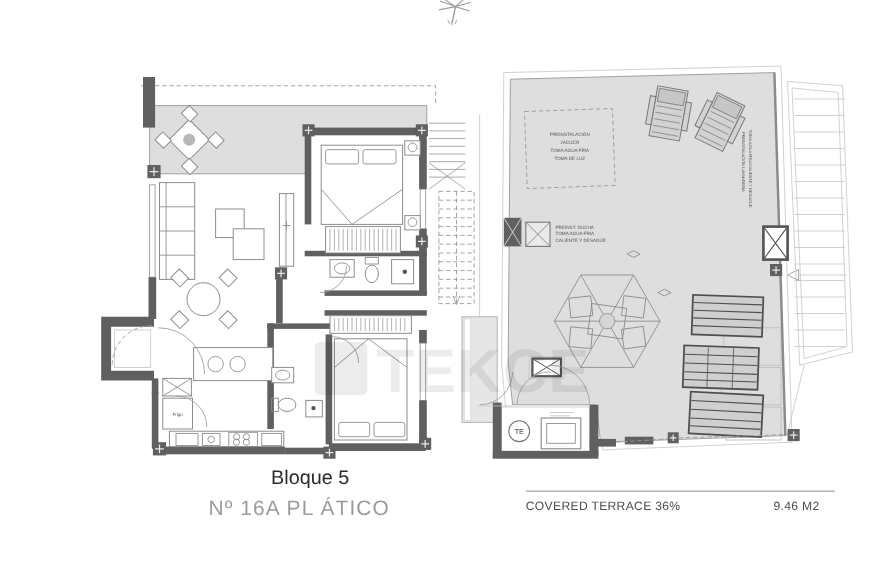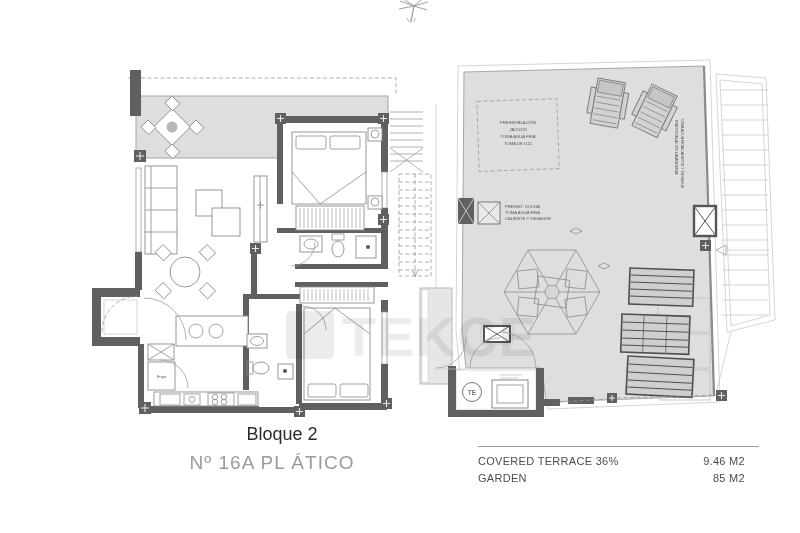--- a/index.html
+++ b/index.html
@@ -371,30 +371,26 @@
       <path class="tl2" d="M434,369 H466"></path>
     </g>
   </g>
 
   <g class="wm" opacity="0.07">
     <rect x="286" y="311" width="48" height="48" rx="5" fill="#000"></rect>
     <text x="342" y="356" font-size="56" font-weight="bold" letter-spacing="1" fill="#000">TEKCE</text>
   </g>
 </svg>
 
-<div class="caption1">Bloque 2</div>
+<div class="caption1">Bloque 5</div>
 <div class="caption2">Nº 16A PL ÁTICO</div>
 
 <div class="details">
   <div class="details-rule"></div>
   <div class="details-rows">
     <div class="detail-row">
       <span>COVERED TERRACE 36%</span>
       <span class="detail-value">9.46 M2</span>
     </div>
-    <div class="detail-row">
-      <span>GARDEN</span>
-      <span class="detail-value">85 M2</span>
-    </div>
   </div>
 </div>
 
 </div>
 
 </body></html>

